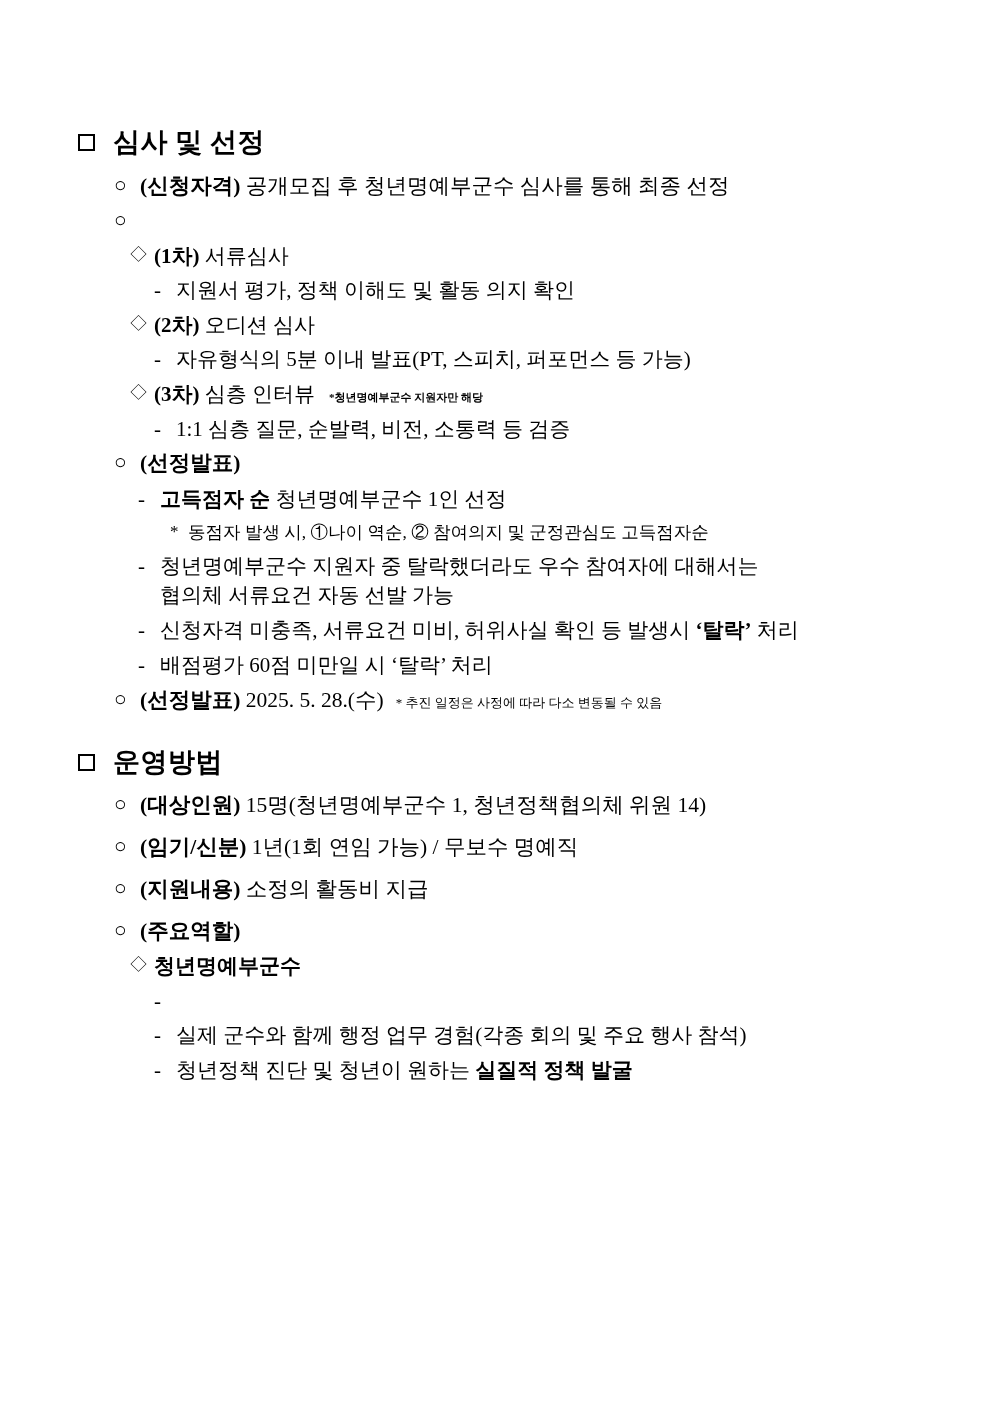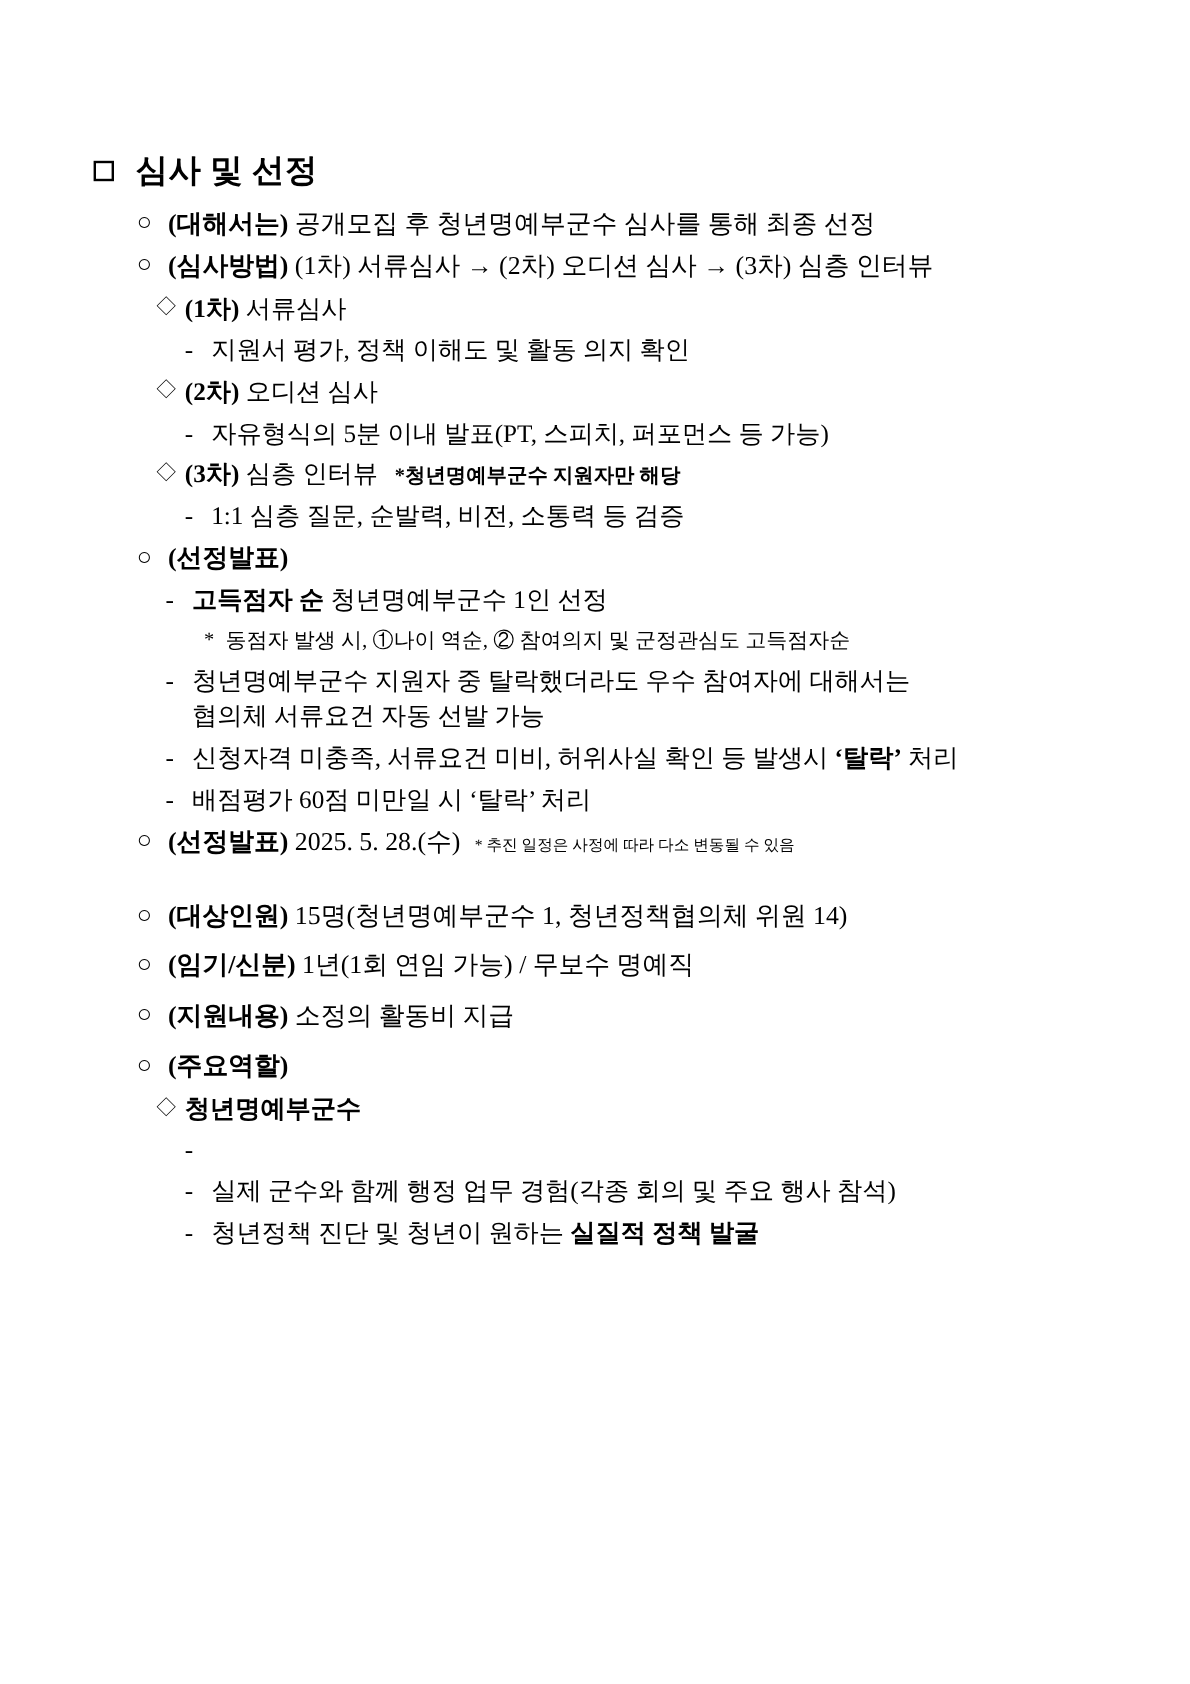--- a/index.html
+++ b/index.html
@@ -123,21 +123,21 @@
     width: 18px;
     flex: 0 0 18px;
   }
   .l4 .txt {
     font-size: 17.5px;
     line-height: 1.4;
   }
 
   .b { font-weight: bold; }
   .small-bold {
-    font-size: 17px;
+    font-size: 11px;
     font-weight: bold;
     margin-left: 14px;
   }
   .note-inline {
     font-size: 13px;
     margin-left: 12px;
     margin-top: 40px;
   }
 
   .gap-sm { height: 6px; }
@@ -157,26 +157,25 @@
 <div class="page">
   <div class="content">
 
     <div class="section-head">
       <span class="sq"><span class="sq-glyph"></span></span>
       <span class="section-title">심사 및 선정</span>
     </div>
 
     <div class="l1">
       <span class="bul">○</span>
-      <span class="txt"><span class="b">(대해서는)</span><span> 공개모집 후 청년명예부군수 심사를 통해 최종 선정</span></span>
-    </div>
-
-    <div class="l1">
-      <span class="bul">○</span>
-      <span class="txt"><span class="b">(심사방법)</span><span> (1차) 서류심사 → (2차) 오디션 심사 → (3차) 심층 인터뷰</span></span>
+      <span class="txt"><span class="b">(신청자격)</span><span> 공개모집 후 청년명예부군수 심사를 통해 최종 선정</span></span>
+    </div>
+
+    <div class="l1">
+      <span class="bul">○</span>
     </div>
 
     <div class="l2">
       <span class="bul">◇</span>
       <span class="txt"><span class="b">(1차)</span><span> 서류심사</span></span>
     </div>
 
     <div class="l3">
       <span class="bul">-</span>
       <span class="txt">지원서 평가, 정책 이해도 및 활동 의지 확인</span>
@@ -235,20 +234,24 @@
       <span class="txt">배점평가 60점 미만일 시 ‘탈락’ 처리</span>
     </div>
 
     <div class="l1">
       <span class="bul">○</span>
       <span class="txt"><span class="b">(선정발표)</span><span> 2025. 5. 28.(수)</span><span class="note-inline">* 추진 일정은 사정에 따라 다소 변동될 수 있음</span></span>
     </div>
 
     <div class="gap-lg"></div>
 
+    <div class="section-head">
+      <span class="sq"><span class="sq-glyph"></span></span>
+      <span class="section-title">운영방법</span>
+    </div>
 
     <div class="l1">
       <span class="bul">○</span>
       <span class="txt"><span class="b">(대상인원)</span><span> 15명(청년명예부군수 1, 청년정책협의체 위원 14)</span></span>
     </div>
 
     <div class="gap-sm"></div>
 
     <div class="l1">
       <span class="bul">○</span>

